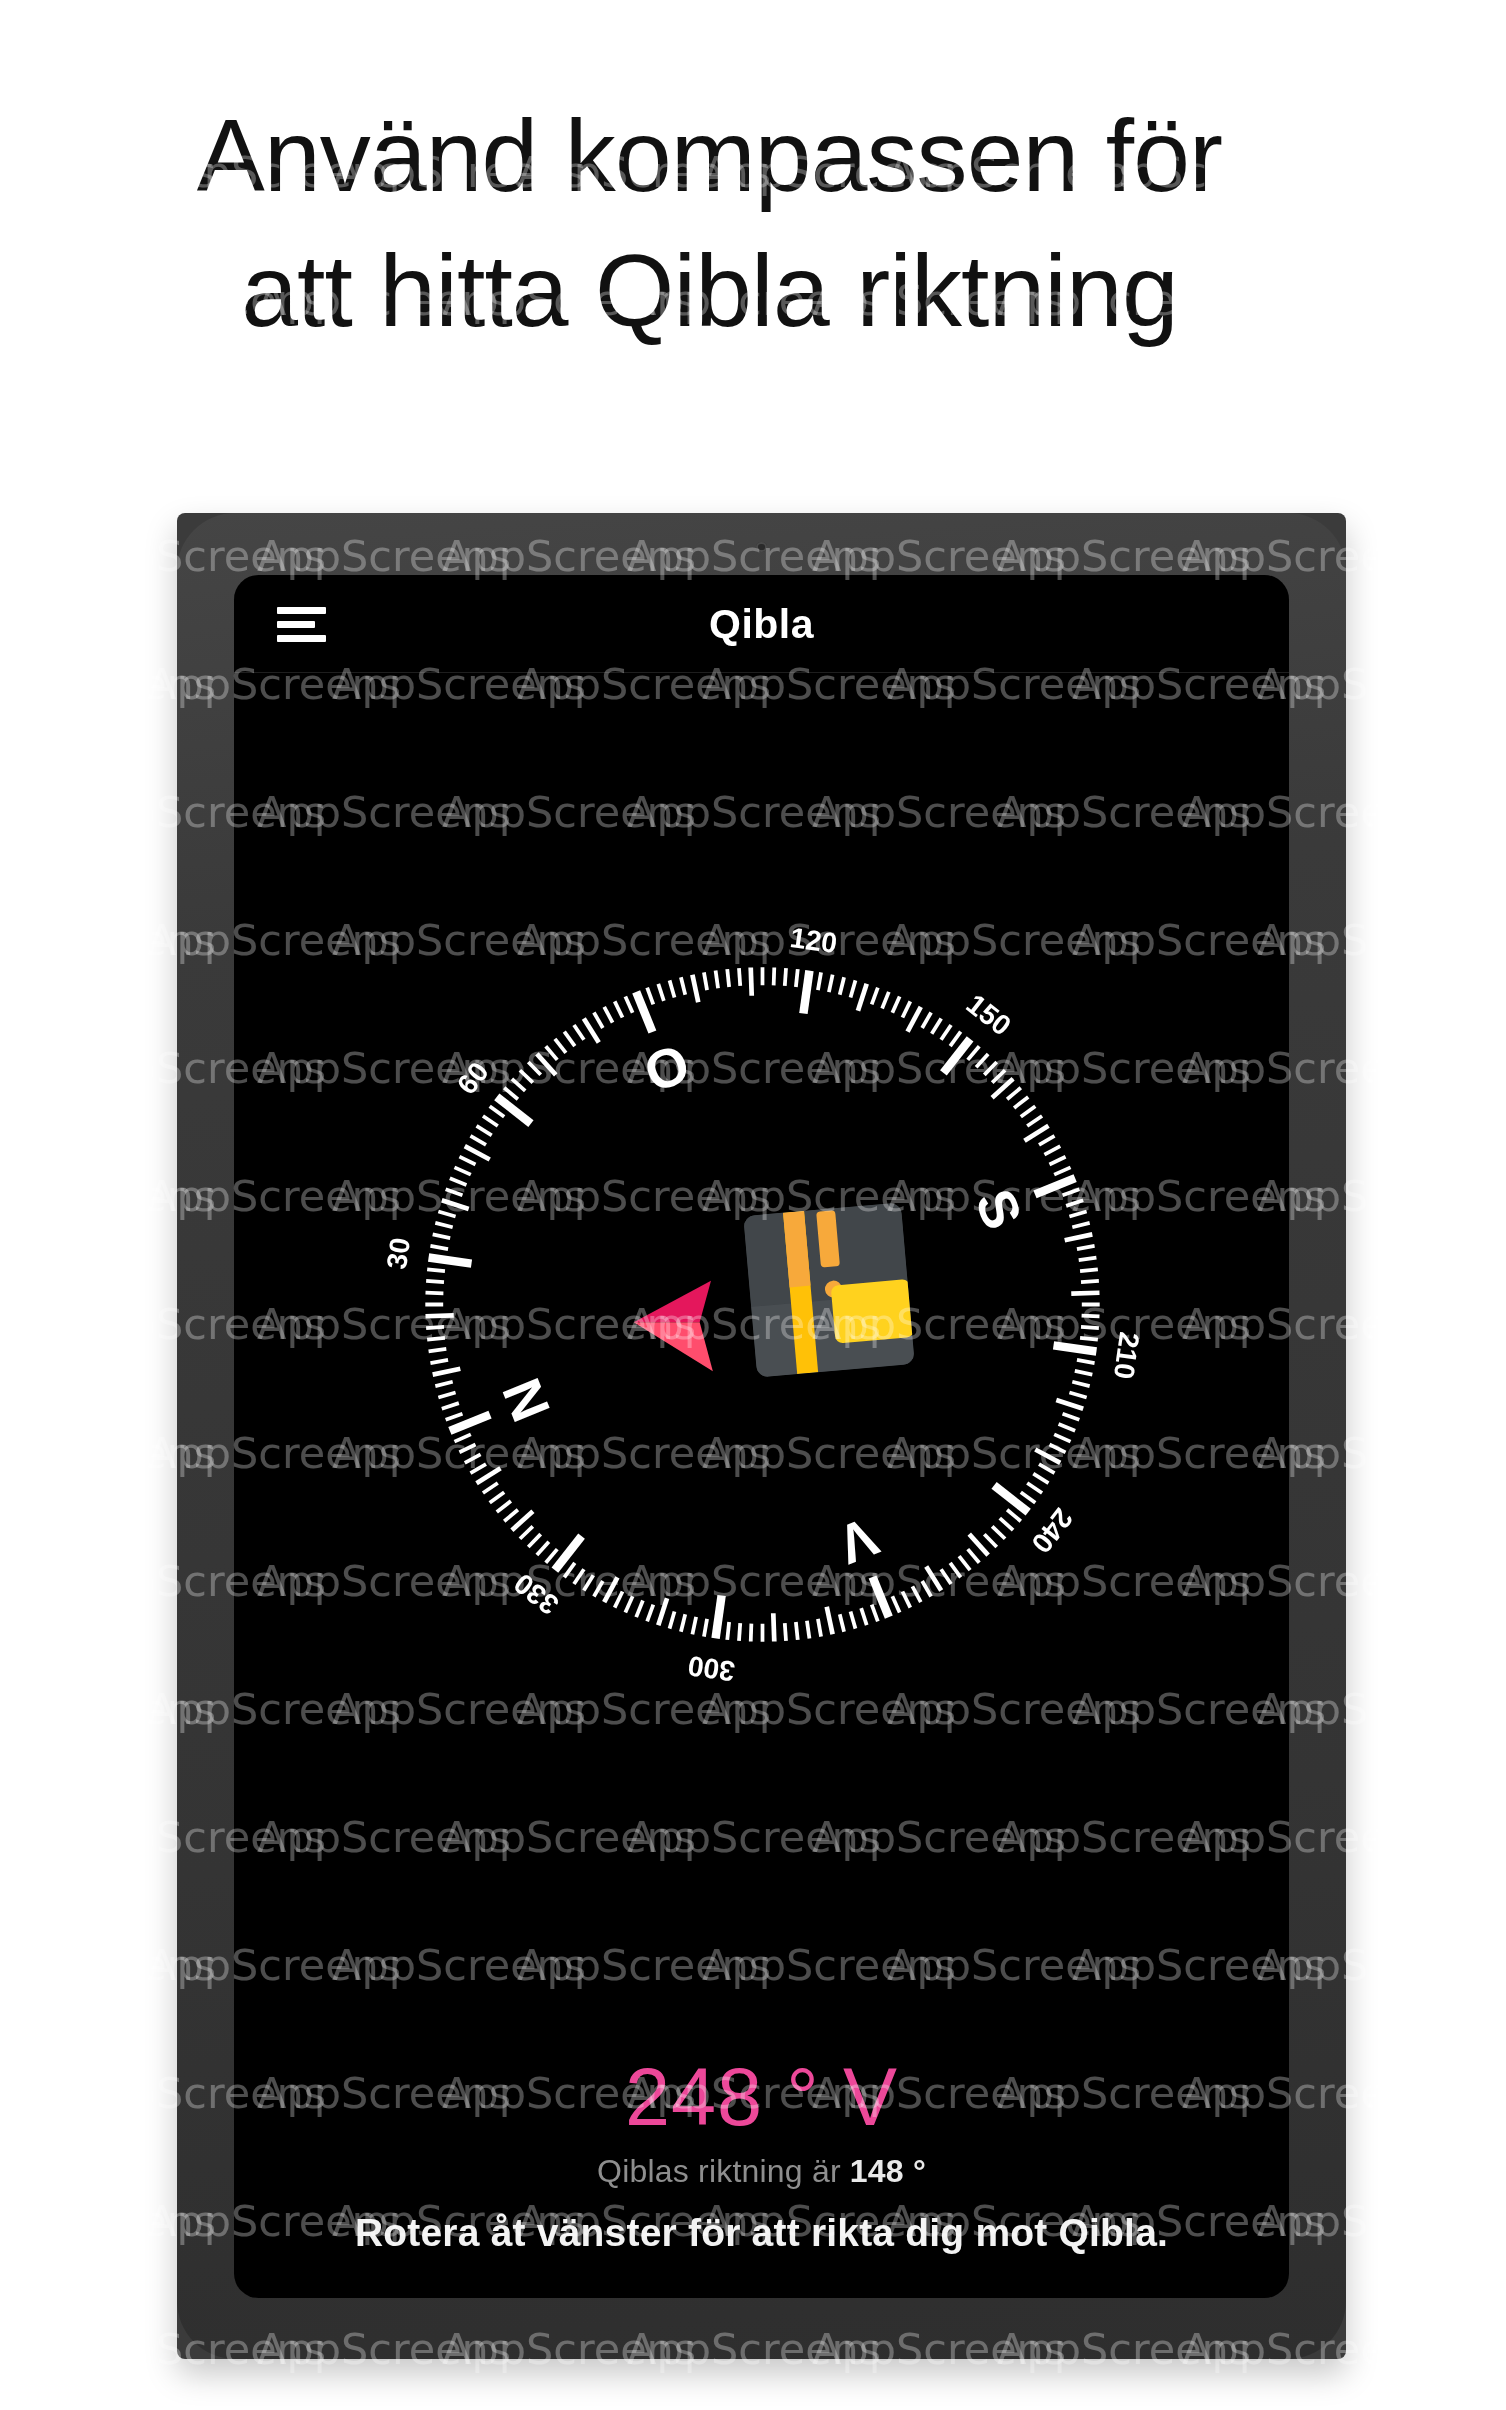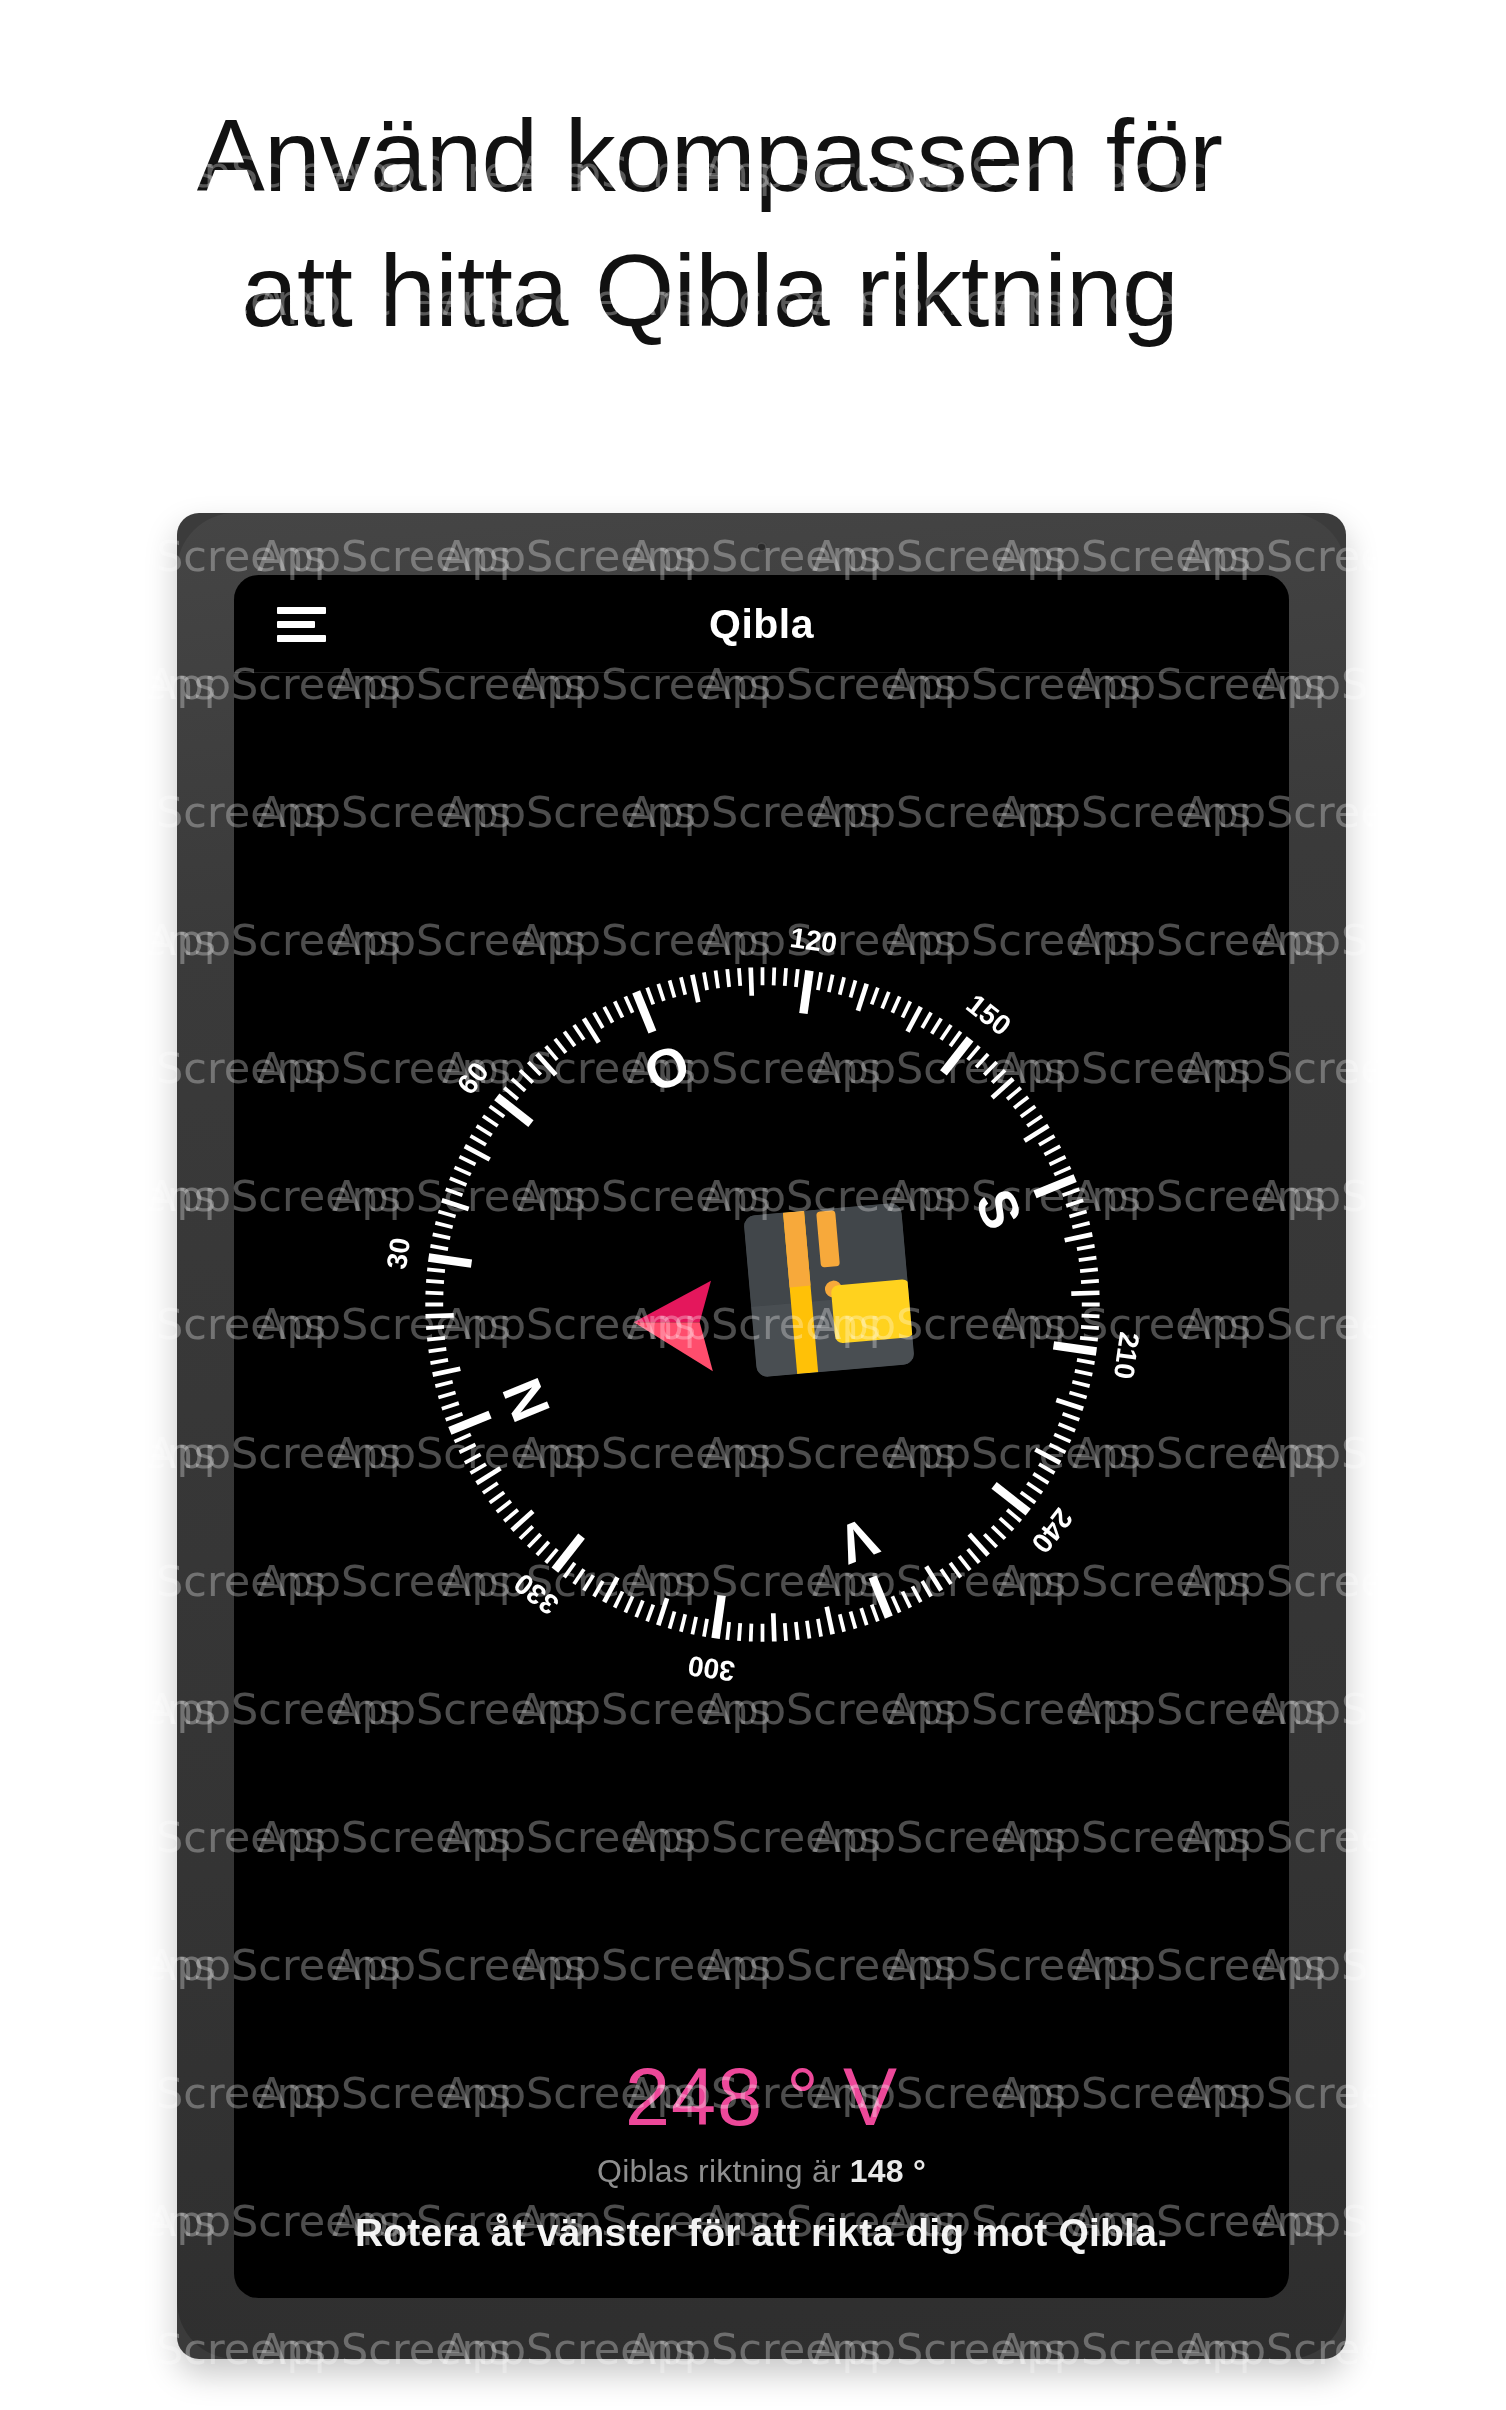--- a/index.html
+++ b/index.html
@@ -27,21 +27,21 @@
   }
   .headline .l2 { display:block; }
 
   
   .device {
     position:absolute;
     left:177px; top:513px;
     width:1169px; height:942px;
     height:1846px;
     background:#3b3b3b;
-    border-radius:22px;
+    border-radius:8px;
     box-shadow:0 15px 32px rgba(0,0,0,0.22);
   }
   .device-inner-edge{
     position:absolute; inset:0;
     border-radius:58px;
     background:linear-gradient(175deg,#454545 0%,#3a3a3a 22%,#343434 70%,#2e2e2e 100%);
     pointer-events:none;
   }
   .camera-dot{
     position:absolute;

